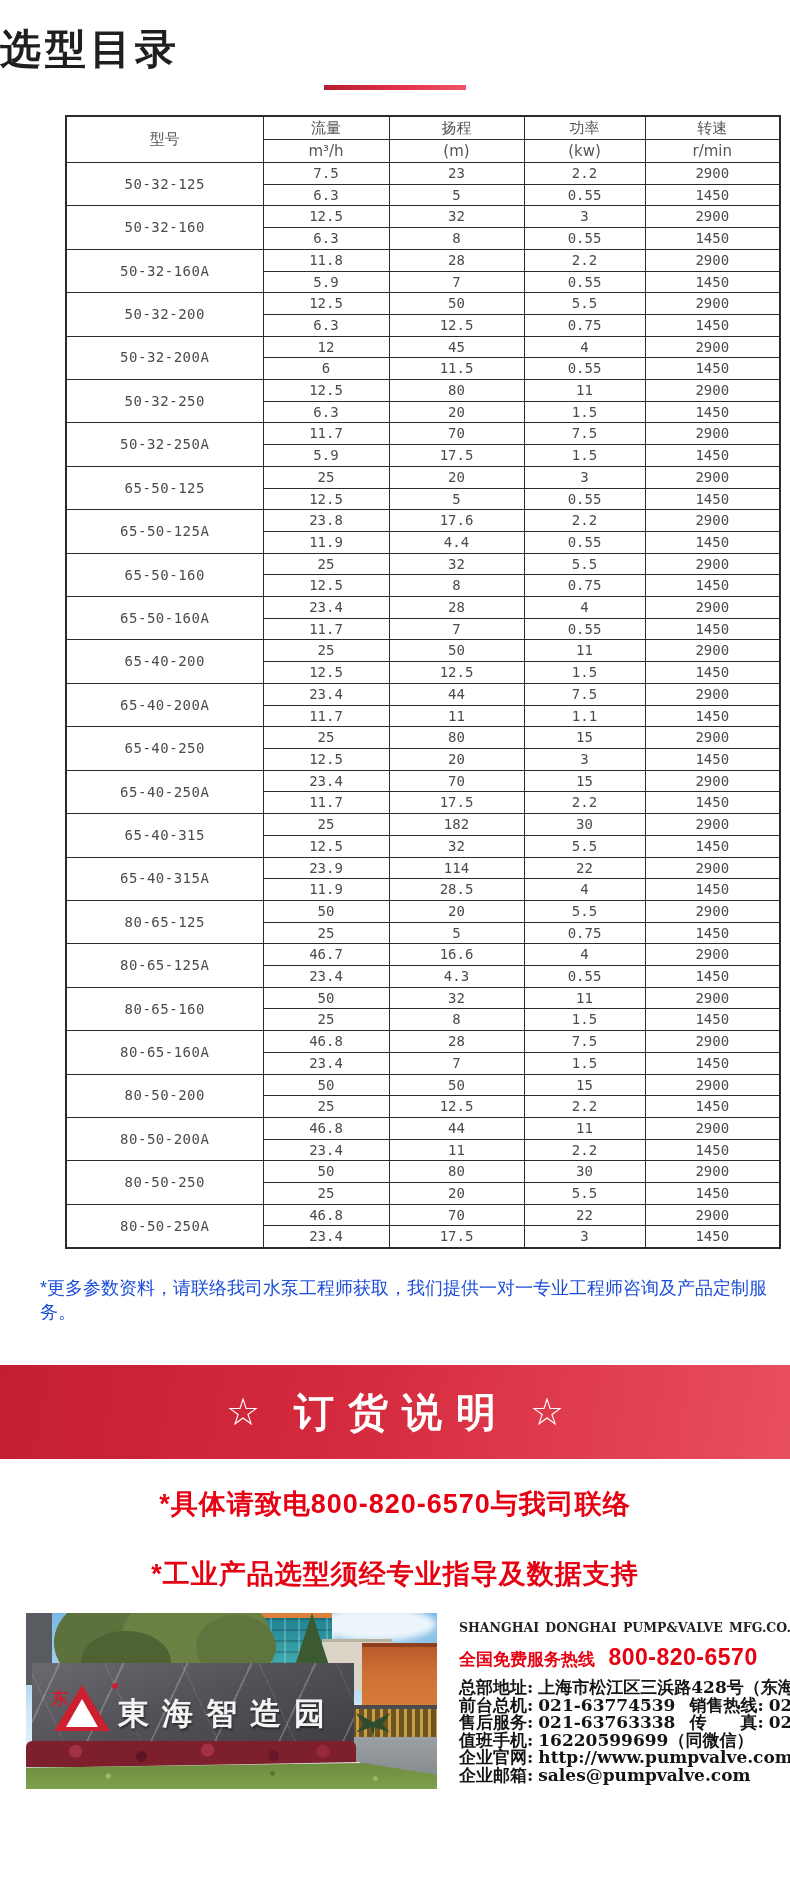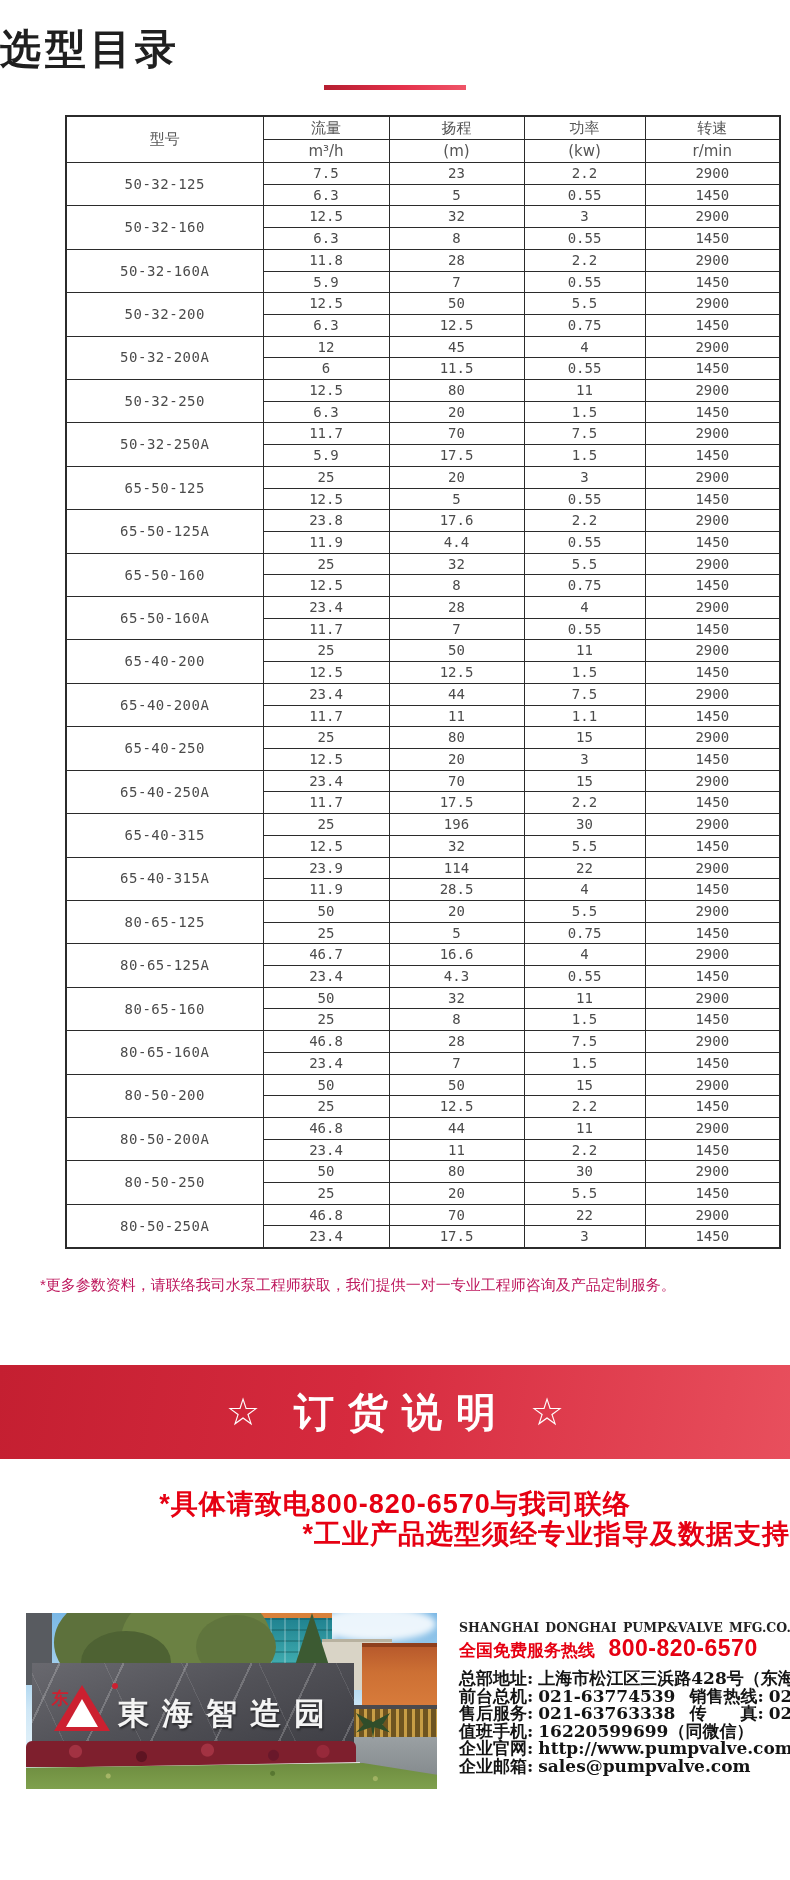--- a/index.html
+++ b/index.html
@@ -18,34 +18,34 @@
     border:2px solid #2b2b2b;}
   table.sel th,table.sel td{border:1px solid #2b2b2b;text-align:center;padding:0;
     color:#4b4b4b;overflow:hidden;white-space:nowrap;}
   table.sel th{height:22px;font-size:15px;font-weight:400;color:#555;
     font-family:"DejaVu Sans","Liberation Sans",sans-serif;}
   table.sel td{height:20.7px;line-height:20.7px;font-size:14px;
     font-family:"DejaVu Sans Mono","Liberation Mono",monospace;}
   td.model-cell{font-size:13.5px;letter-spacing:0.5px;}
 
   
-  .param-note{position:absolute;left:40px;top:1276px;font-size:15px;color:#be185d;}
+  .param-note{position:absolute;left:40px;top:1276px;font-size:18px;color:#1d4ed8;}
 
   
   .order-banner{position:absolute;left:0;top:1365px;width:790px;height:94px;
     background:linear-gradient(100deg,#c41f31 0%,#d62a3e 45%,#e84f5d 100%);
     display:flex;align-items:center;justify-content:center;color:#ffffff;}
   .order-banner .star{font-size:38px;line-height:1;margin:0 20px;font-weight:400;}
   .order-banner .banner-title{font-size:40px;font-weight:800;letter-spacing:14px;
     text-indent:14px;line-height:1;}
 
   
   .red-note{position:absolute;left:0;width:100%;text-align:center;color:#e60012;
     font-size:27px;font-weight:800;letter-spacing:1px;}
-  .red-note.n1{top:1516px;text-align:right;}
+  .red-note.n1{top:1556px;}
   .red-note.n2{top:1486px;}
 
   
   .photo{position:absolute;left:26px;top:1613px;width:411px;height:176px;overflow:hidden;
     background:linear-gradient(180deg,#79b7e5 0%,#a9d3ee 35%,#cfe7f6 55%,#dceef8 70%);}
   .photo *{position:absolute;}
   .cloud1{left:290px;top:-6px;width:120px;height:34px;border-radius:50%;
     background:rgba(255,255,255,.85);filter:blur(3px);}
   .cloud2{left:240px;top:14px;width:70px;height:20px;border-radius:50%;
     background:rgba(255,255,255,.7);filter:blur(3px);}
@@ -106,21 +106,21 @@
       radial-gradient(circle at 60% 40%,rgba(60,90,30,.5) 0 2px,transparent 3px),
       radial-gradient(circle at 85% 60%,rgba(255,240,160,.3) 0 2px,transparent 3px),
       linear-gradient(180deg,#6d8c40,#7fa04d);
     clip-path:polygon(0 18%,82% 0,100% 45%,100% 100%,0 100%);}
 
   .company{position:absolute;left:459px;top:1616px;width:326px;}
   .company-name{font-size:25px;font-weight:900;color:#141414;letter-spacing:0.5px;
     white-space:nowrap;}
   .company-en{margin-top:4px;font-size:12.5px;font-weight:700;color:#222;
     font-family:"DejaVu Serif","Liberation Serif",serif;word-spacing:2px;white-space:nowrap;}
-  .hotline{color:#e60012;white-space:nowrap;}
+  .hotline{margin-top:9px;color:#e60012;white-space:nowrap;}
   .hotline .hl-label{font-size:17px;font-weight:800;}
   .hotline .hl-number{font-size:23px;font-weight:800;margin-left:9px;letter-spacing:0.5px;}
   .contacts{margin-top:8px;font-family:"DejaVu Serif","Liberation Serif",serif;}
   .contact-line{font-size:17px;line-height:17.6px;color:#141414;font-weight:700;
     white-space:nowrap;}
   .contact-line .lbl{margin-right:5px;}
   .contact-line .pair2{margin-left:14px;text-align:center;}
   .contact-line .link{color:#141414;text-decoration:none;}
 </style>
 </head>
@@ -347,21 +347,21 @@
           </tr>
           <tr>
             <td>11.7</td>
             <td>17.5</td>
             <td>2.2</td>
             <td>1450</td>
           </tr>
           <tr>
             <td rowspan="2" class="model-cell">65-40-315</td>
             <td>25</td>
-            <td>196</td>
+            <td>182</td>
             <td>30</td>
             <td>2900</td>
           </tr>
           <tr>
             <td>12.5</td>
             <td>32</td>
             <td>5.5</td>
             <td>1450</td>
           </tr>
           <tr>

